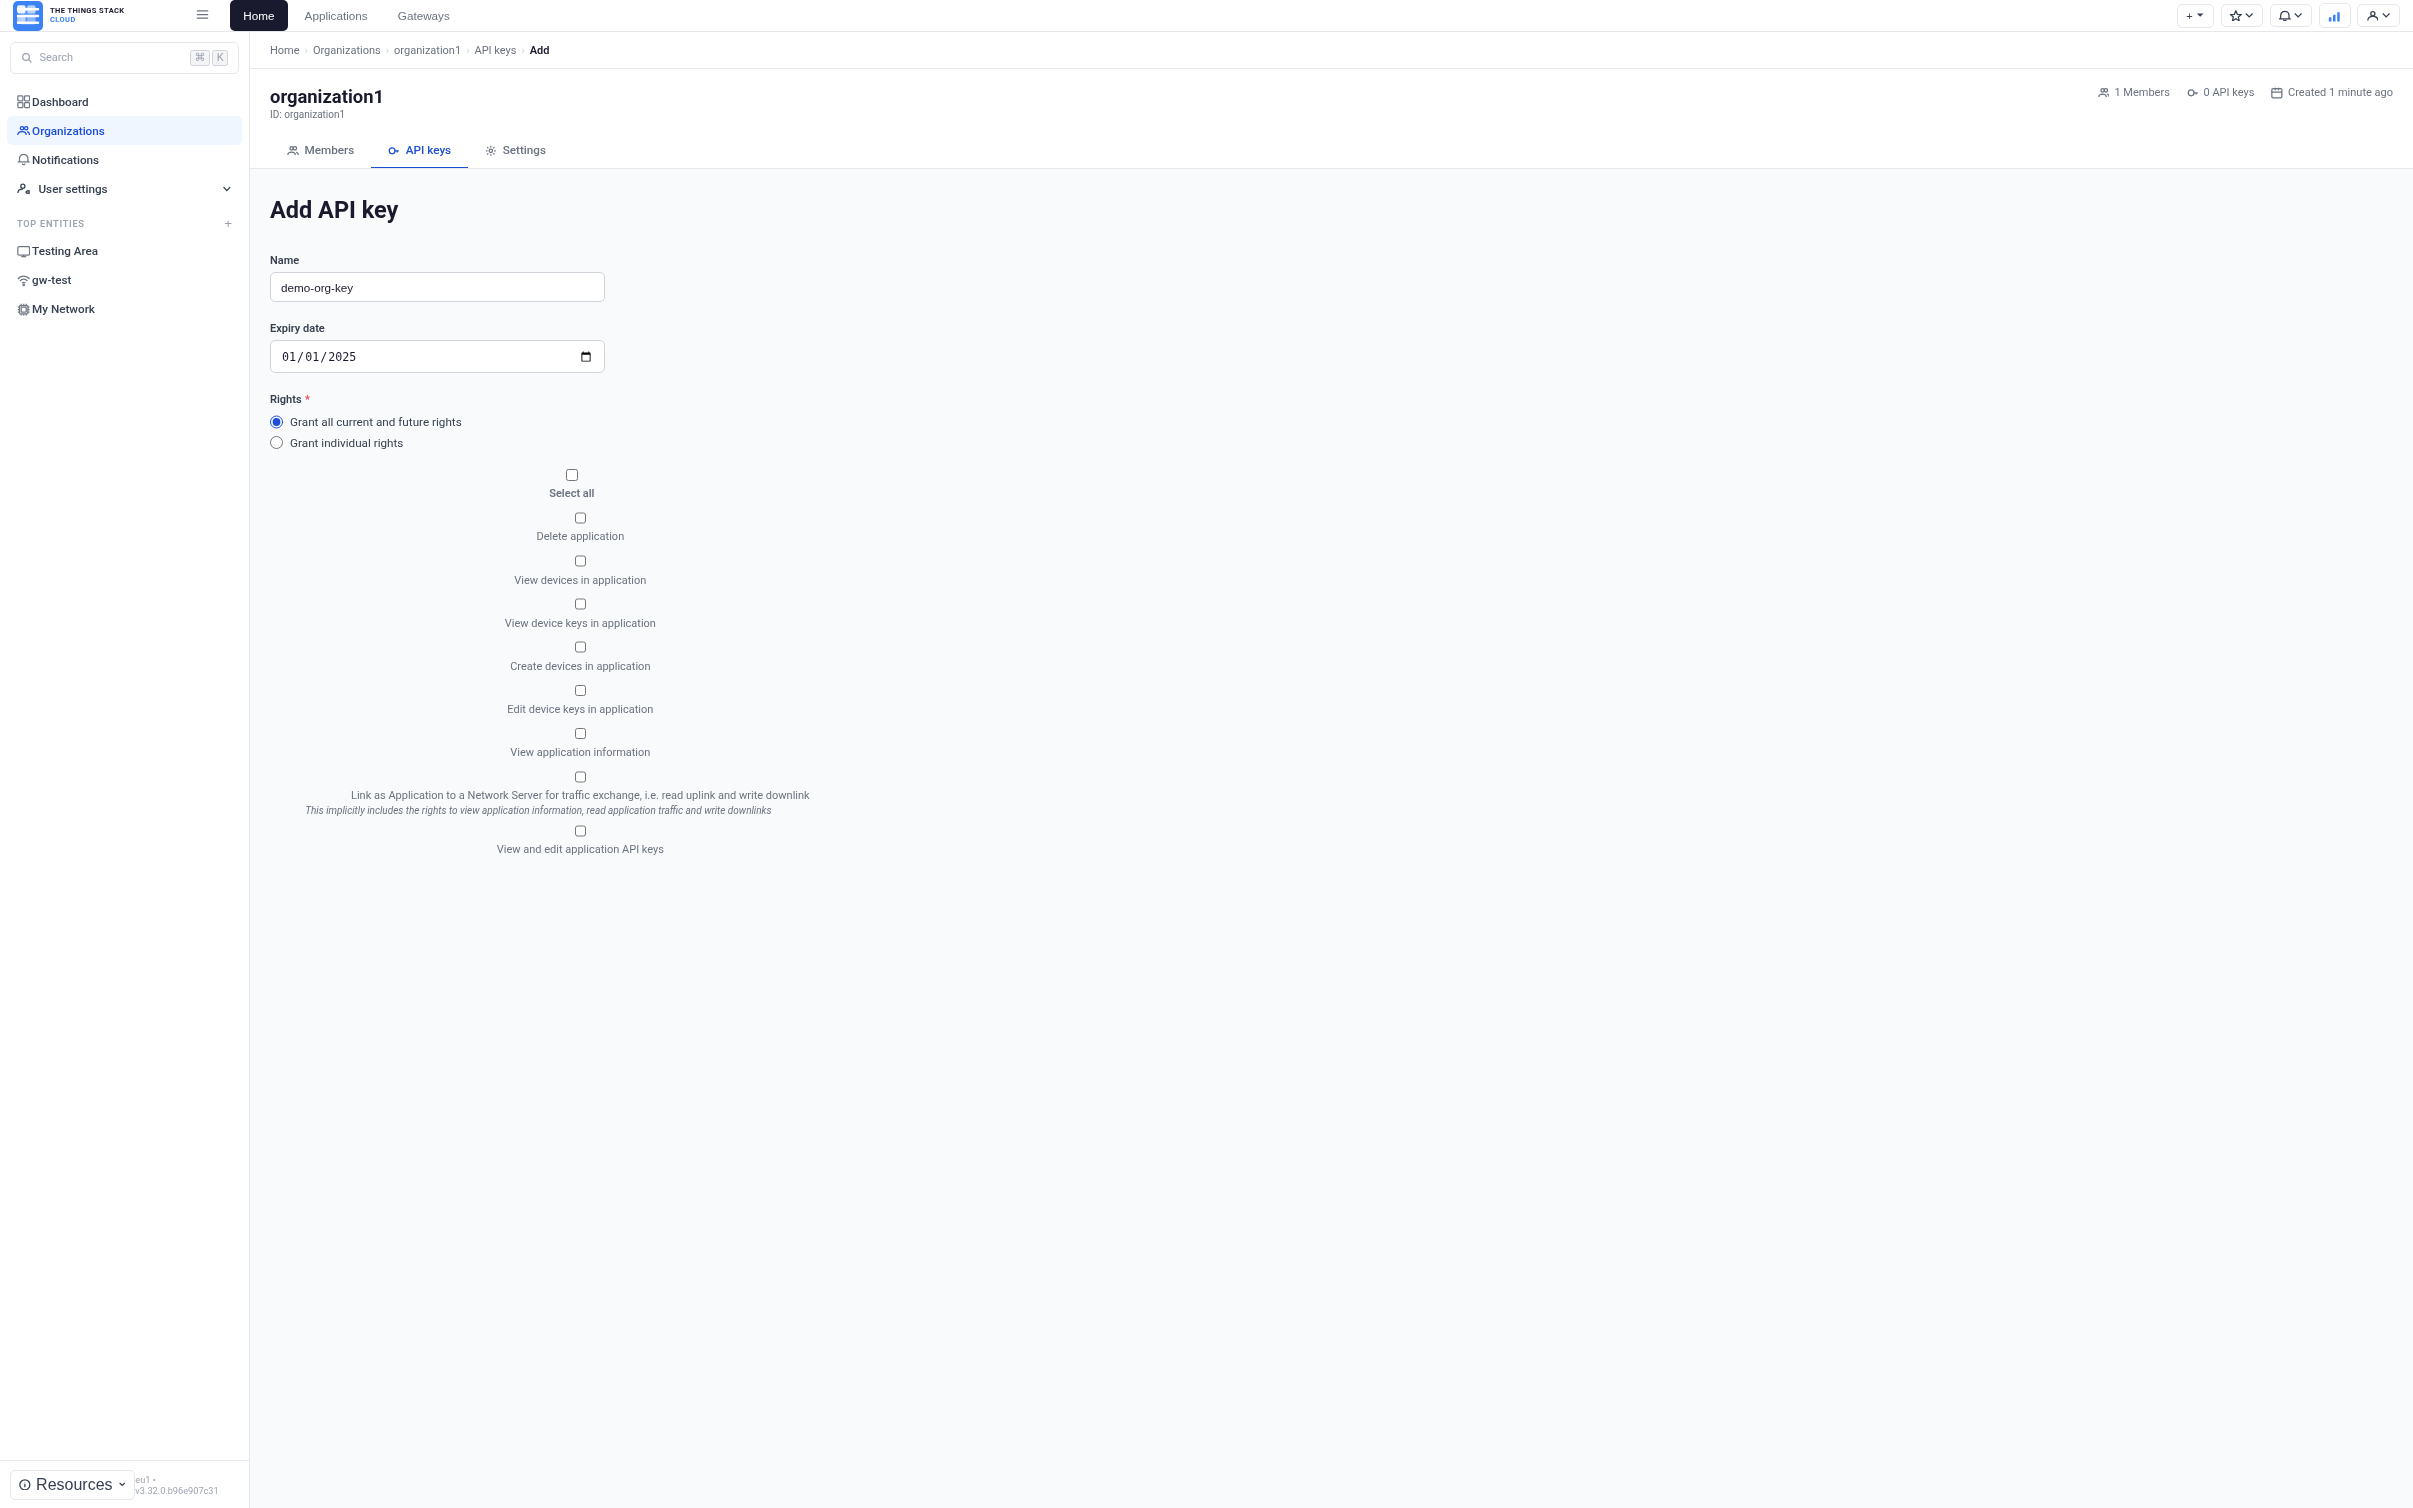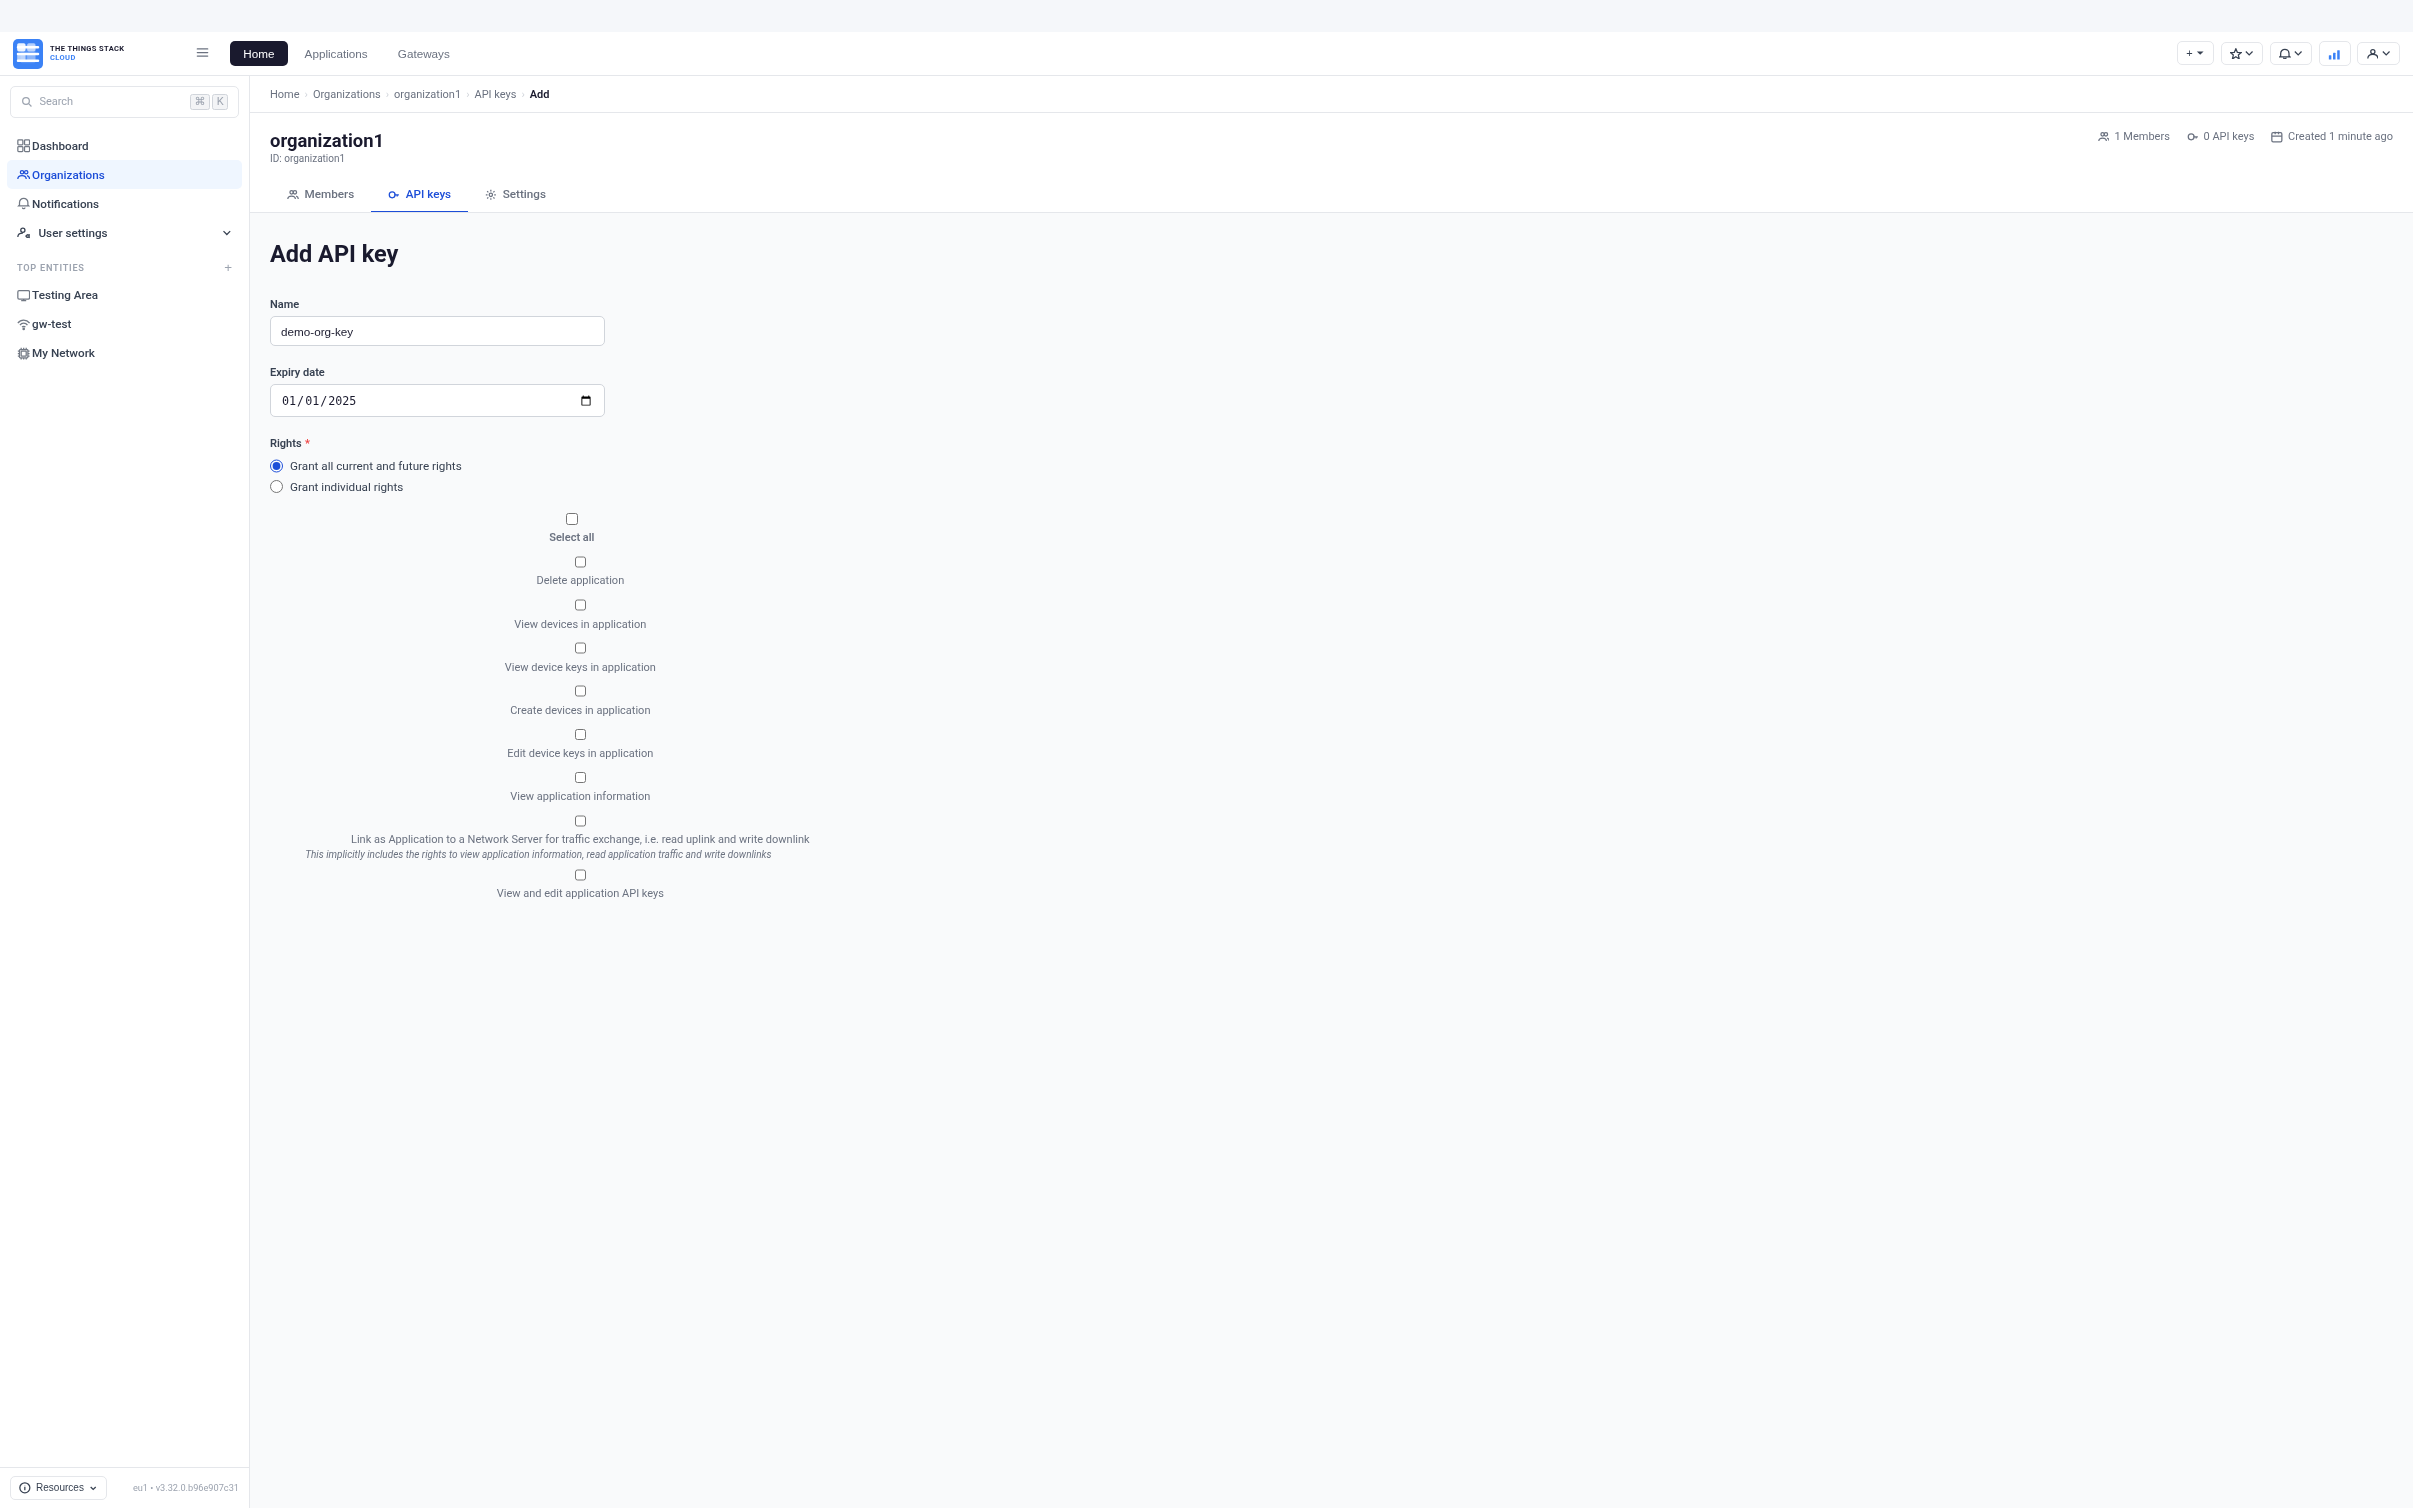--- a/index.html
+++ b/index.html
@@ -1,21 +1,21 @@
 <!DOCTYPE html>
 <html style="font-size:13.4px"><head>
   <meta charset="utf-8">
   <style>
     * { box-sizing: border-box; margin: 0; padding: 0; }
     body { font-family: -apple-system, BlinkMacSystemFont, 'Segoe UI', Roboto, sans-serif; font-size: 11.7px; color: #1a1a2e; background: #f5f7fa; display: flex; flex-direction: column; height: 100vh; overflow: hidden; }
 
     
     .top-nav {
-      display: flex; align-items: center; background: #fff; border-bottom: 0.8px solid #e5e7eb;
-      height: 44px; padding: 0 13.4px; gap: 10px; flex-shrink: 0; margin-top: 32px;
+      display: flex; background: #fff; border-bottom: 0.8px solid #e5e7eb;
+      height: 32px; padding: 0 13.4px; gap: 10px; flex-shrink: 0;
     }
     .logo-area { display: flex; align-items: center; gap: 6.7px; min-width: 168px; }
     .logo-icon { width: 30px; height: 30px; }
     .logo-text { display: flex; flex-direction: column; line-height: 1.1; }
     .logo-top { font-size: 7.5px; font-weight: 700; color: #1a1a2e; letter-spacing: 0.05em; }
     .logo-bottom { font-size: 7.5px; font-weight: 700; color: #1a1a2e; letter-spacing: 0.05em; }
     .logo-cloud { color: #3b82f6; }
     .menu-toggle { background: none; border: none; cursor: pointer; color: #6b7280; padding: 3.4px; border-radius: 3.4px; }
 
     .nav-tabs { display: flex; gap: 3.4px; margin-left: 6.7px; }
@@ -71,21 +71,21 @@
     }
     .user-settings-left { display: flex; align-items: center; gap: 8.4px; }
 
     .sidebar-bottom {
       margin-top: auto; border-top: 0.8px solid #e5e7eb; padding: 8.4px 10px;
       display: flex; align-items: center; justify-content: space-between;
     }
     .resources-btn {
       display: flex; align-items: center; gap: 5px; padding: 5px 8.4px;
       border: 0.8px solid #e5e7eb; border-radius: 5px; background: none; cursor: pointer;
-      font-size: 10px; color: #374151; font-weight: 500;
+      font-size: 16px; color: #374151; font-weight: 500;
     }
     .version-text { font-size: 9.2px; color: #9ca3af; }
 
     
     .content-area { flex: 1; overflow-y: auto; background: #f9fafb; }
 
     
     .page-header {
       display: flex; align-items: center; justify-content: space-between;
       padding: 11.7px 20px; background: #fff; border-bottom: 0.8px solid #e5e7eb;

